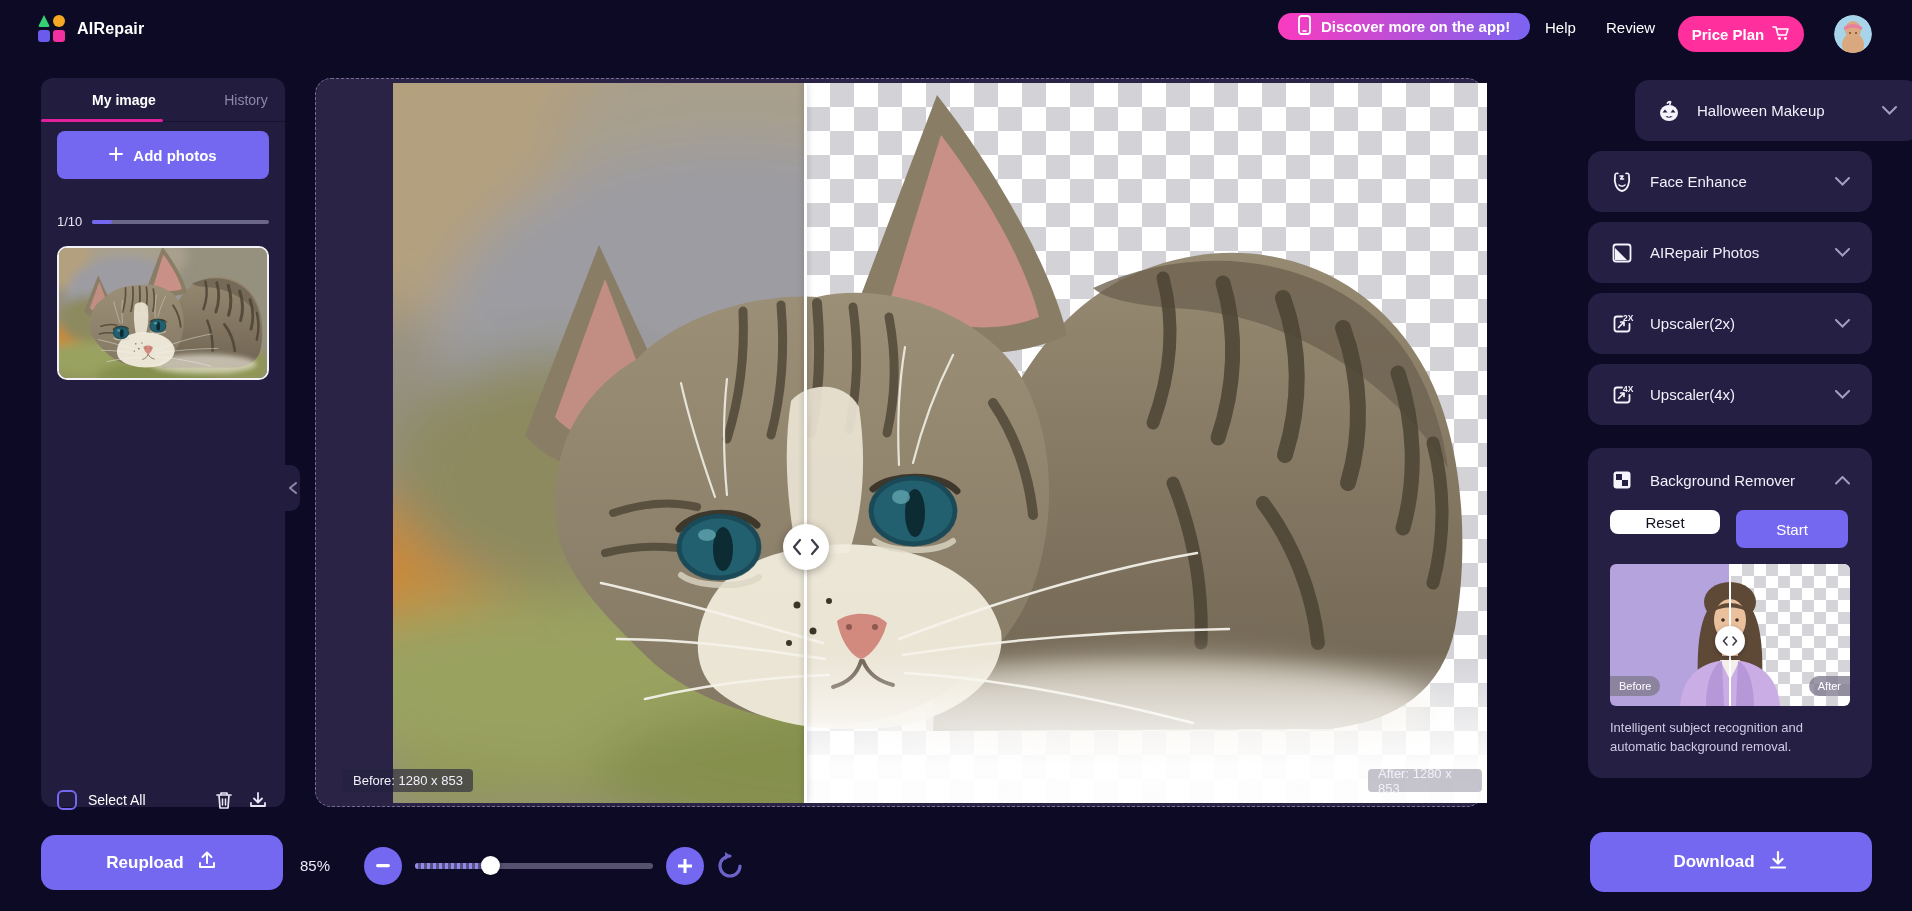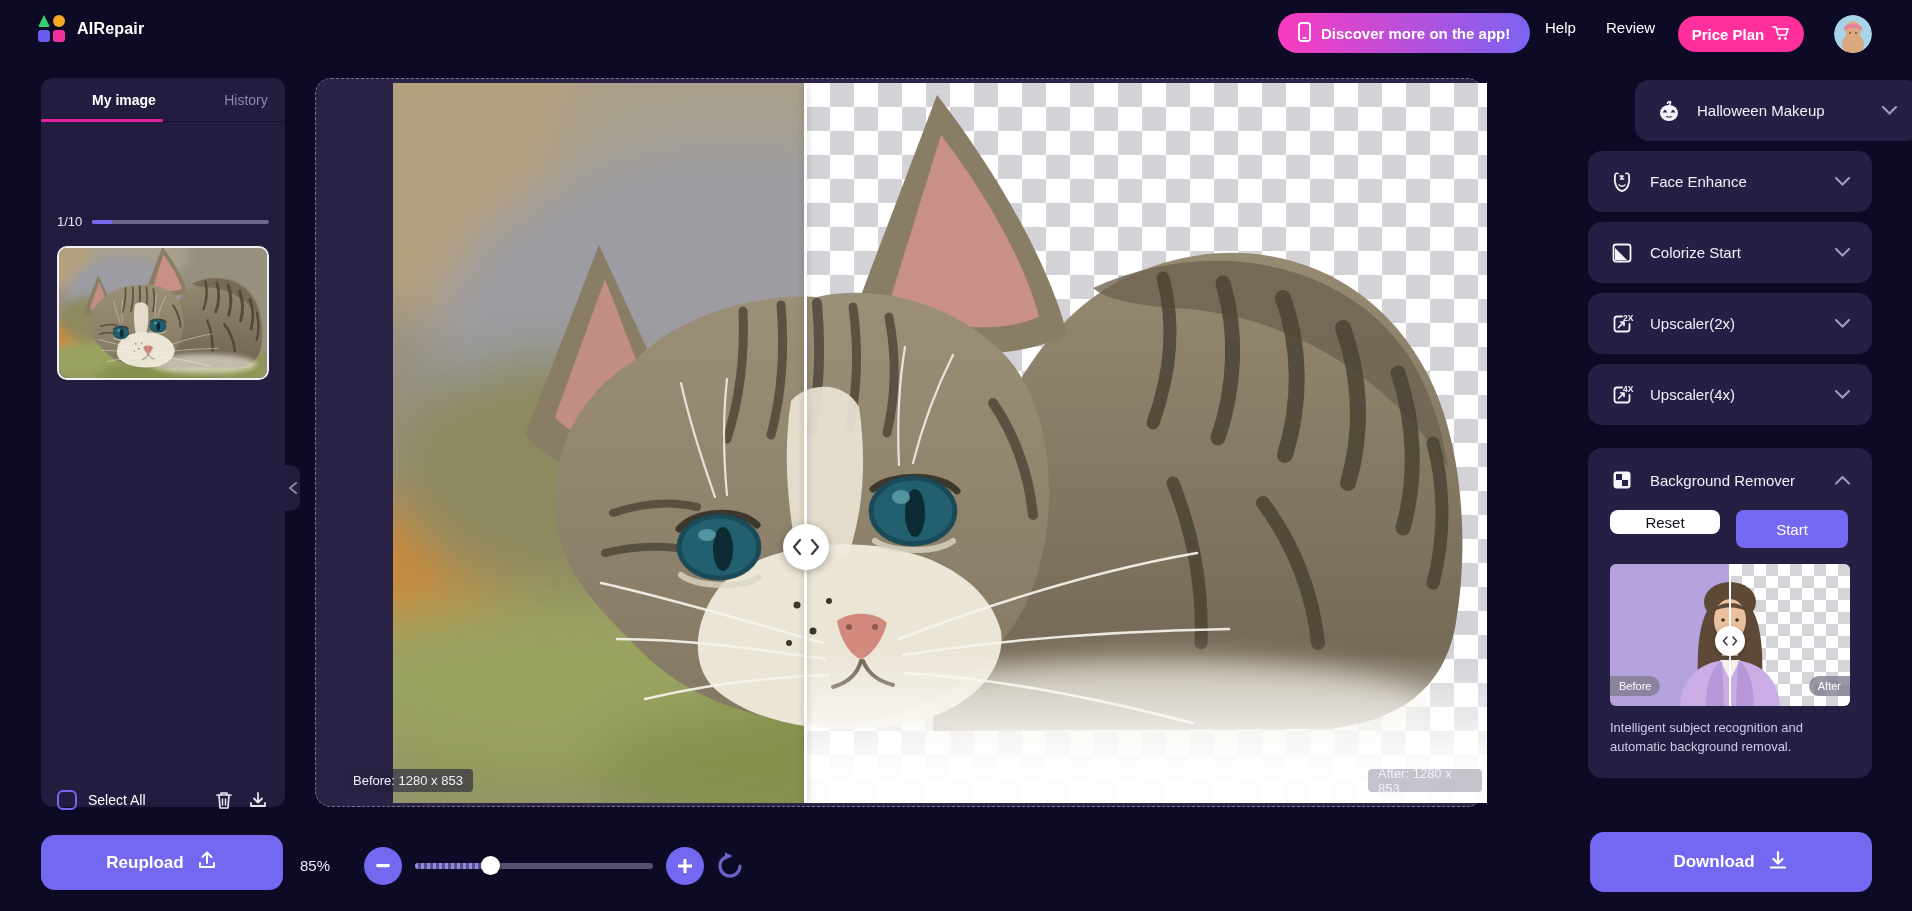--- a/index.html
+++ b/index.html
@@ -12,21 +12,21 @@
   
   .topbar { position:absolute; left:0; top:0; width:1912px; height:68px; }
   .logo-wrap { position:absolute; left:38px; top:15px; display:flex; align-items:center; gap:12px;text-align:center; }
   .logo-grid { width:27px; height:27px; display:grid; grid-template-columns:12px 12px; grid-template-rows:12px 12px; gap:3px; }
   .logo-tri { width:0; height:0; border-left:6px solid transparent; border-right:6px solid transparent; border-bottom:12px solid #35D073; border-radius:2px; }
   .logo-circ { width:12px; height:12px; border-radius:50%; background:#F7A823; }
   .logo-sq-p { width:12px; height:12px; border-radius:3px; background:#6B5AEE; }
   .logo-sq-k { width:12px; height:12px; border-radius:3px; background:#F3309F; }
   .logo-text { font-size:16px; font-weight:bold; color:#FFFFFF; letter-spacing:.2px; }
 
-  .discover-btn { position:absolute; left:1278px; top:13px; height:40px; padding:0 20px; border-radius:21px;
+  .discover-btn { position:absolute; left:1278px; top:13px; height:27px; padding:0 20px; border-radius:21px;
     background:linear-gradient(90deg,#FA3BC0,#7B63F1); display:flex; align-items:center; gap:10px;
     color:#fff; font-size:15px; font-weight:bold; cursor:pointer; }
   .top-link { position:absolute; top:19px; font-size:15px; color:#FFFFFF; cursor:pointer; }
   .price-btn { position:absolute; left:1678px; top:16px; width:126px; height:36px; border-radius:18px;
     background:#FF2F9E; display:flex; align-items:center; justify-content:center; gap:8px;
     color:#fff; font-size:15px; font-weight:bold; cursor:pointer; }
   .avatar { position:absolute; left:1834px; top:15px; width:38px; height:38px; border-radius:50%; overflow:hidden; cursor:pointer; }
 
   
   .left-panel { position:absolute; left:41px; top:78px; width:244px; height:729px; background:#221C3E; border-radius:12px; }
@@ -287,20 +287,28 @@
       </svg>
     </div>
   </div>
 
   <div class="left-panel">
     <div class="tabbar">
       <div class="tab active">My image</div>
       <div class="tab">History</div>
     </div>
 
+    <div class="add-btn">
+      <span>
+        <svg width="14" height="14" viewBox="0 0 14 14">
+            <path d="M7,1 V13 M1,7 H13" stroke="#fff" stroke-width="2" stroke-linecap="round"></path>
+          </svg>
+      </span>
+      <span>Add photos</span>
+    </div>
 
     <div class="counter-row">
       <span class="counter-text">1/10</span>
       <div class="progress-track">
           <div class="progress-fill"></div>
         </div>
     </div>
 
     <div class="thumb">
       <svg width="208" height="130" viewBox="0 0 1094 720" preserveAspectRatio="xMidYMid slice">
@@ -423,21 +431,21 @@
     <svg class="chev" width="15" height="9" viewBox="0 0 15 9">
         <path d="M1,1 L7.5,7.5 L14,1" fill="none" stroke="#A39DC0" stroke-width="2" stroke-linecap="round"></path>
       </svg>
   </div>
 
   <div class="tool-card" style="top:222px;">
     <svg width="24" height="24" viewBox="0 0 24 24">
       <rect x="3.5" y="3.5" width="17" height="17" rx="2.5" fill="none" stroke="#F5F3FC" stroke-width="1.8"></rect>
       <path d="M5,19 L5,7 L17,19 Z" fill="#F5F3FC"></path>
     </svg>
-    <span class="tool-label">Colorize Start</span>
+    <span class="tool-label">AIRepair Photos</span>
     <svg class="chev" width="15" height="9" viewBox="0 0 15 9">
         <path d="M1,1 L7.5,7.5 L14,1" fill="none" stroke="#A39DC0" stroke-width="2" stroke-linecap="round"></path>
       </svg>
   </div>
 
   <div class="tool-card" style="top:293px;">
     <svg width="24" height="24" viewBox="0 0 24 24">
       <path d="M12,4.5 H7 Q4.5,4.5 4.5,7 V17 Q4.5,19.5 7,19.5 H17 Q19.5,19.5 19.5,17 V12" fill="none" stroke="#F5F3FC" stroke-width="1.8" stroke-linecap="round"></path>
       <path d="M8.5,15.5 L14,10 M14,10 h-3.4 M14,10 v3.4" fill="none" stroke="#F5F3FC" stroke-width="1.7" stroke-linecap="round"></path>
       <text x="13" y="9" font-size="8.5" font-weight="bold" fill="#F5F3FC" font-family="Liberation Sans, sans-serif">2X</text>

